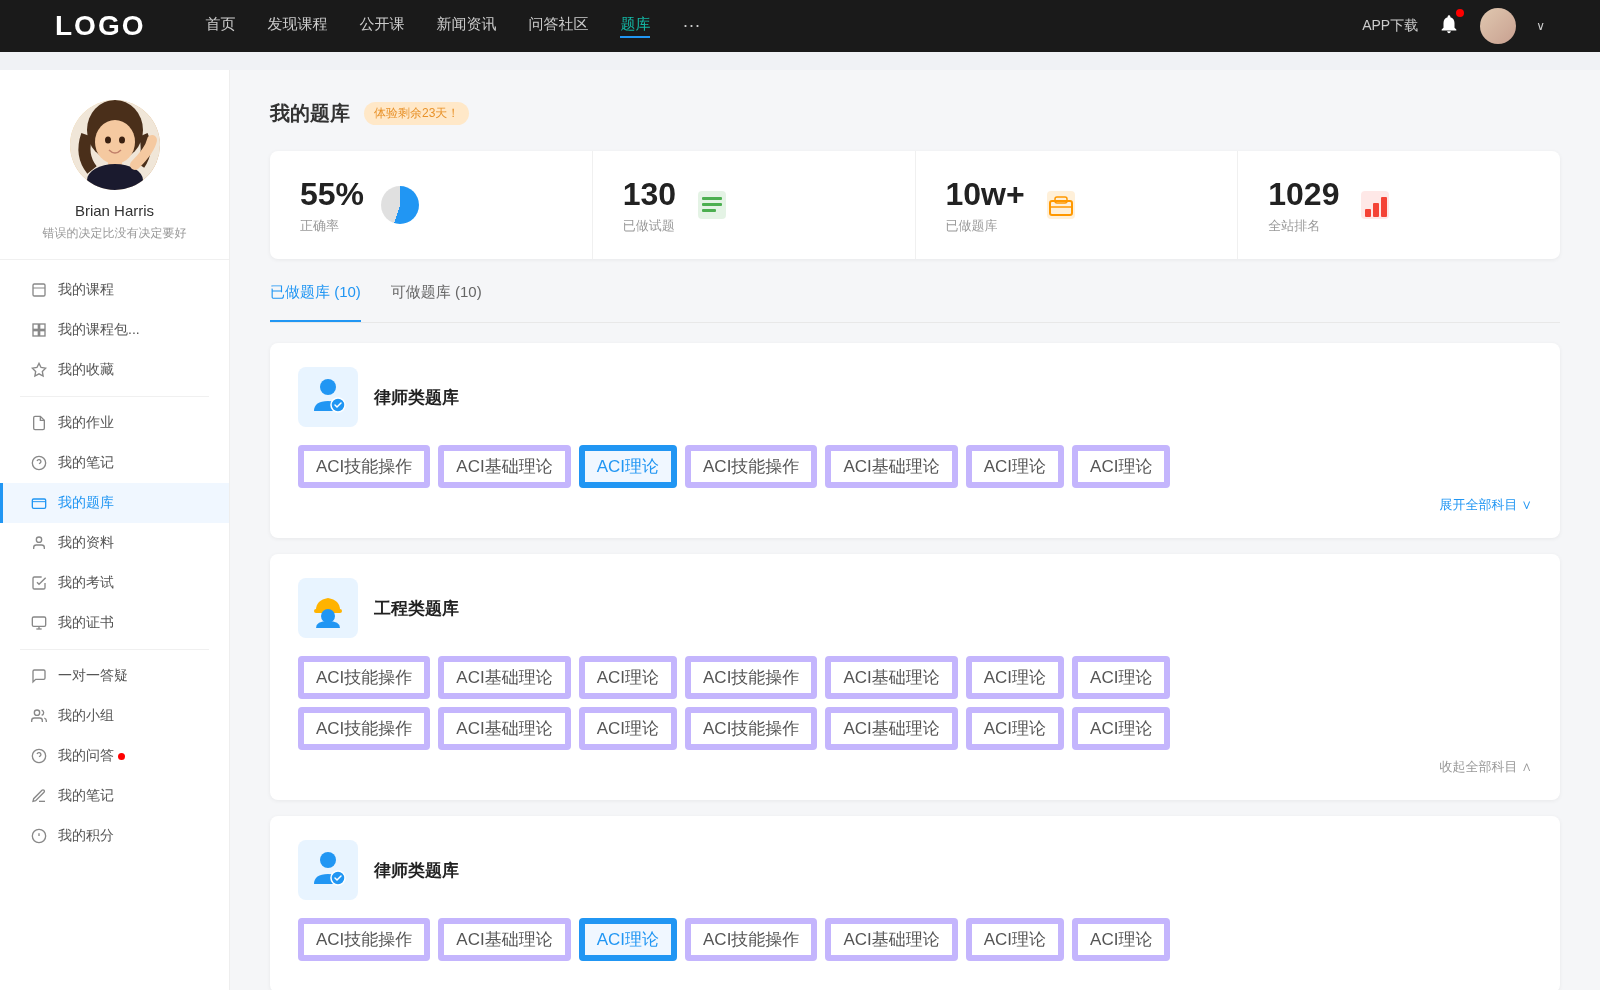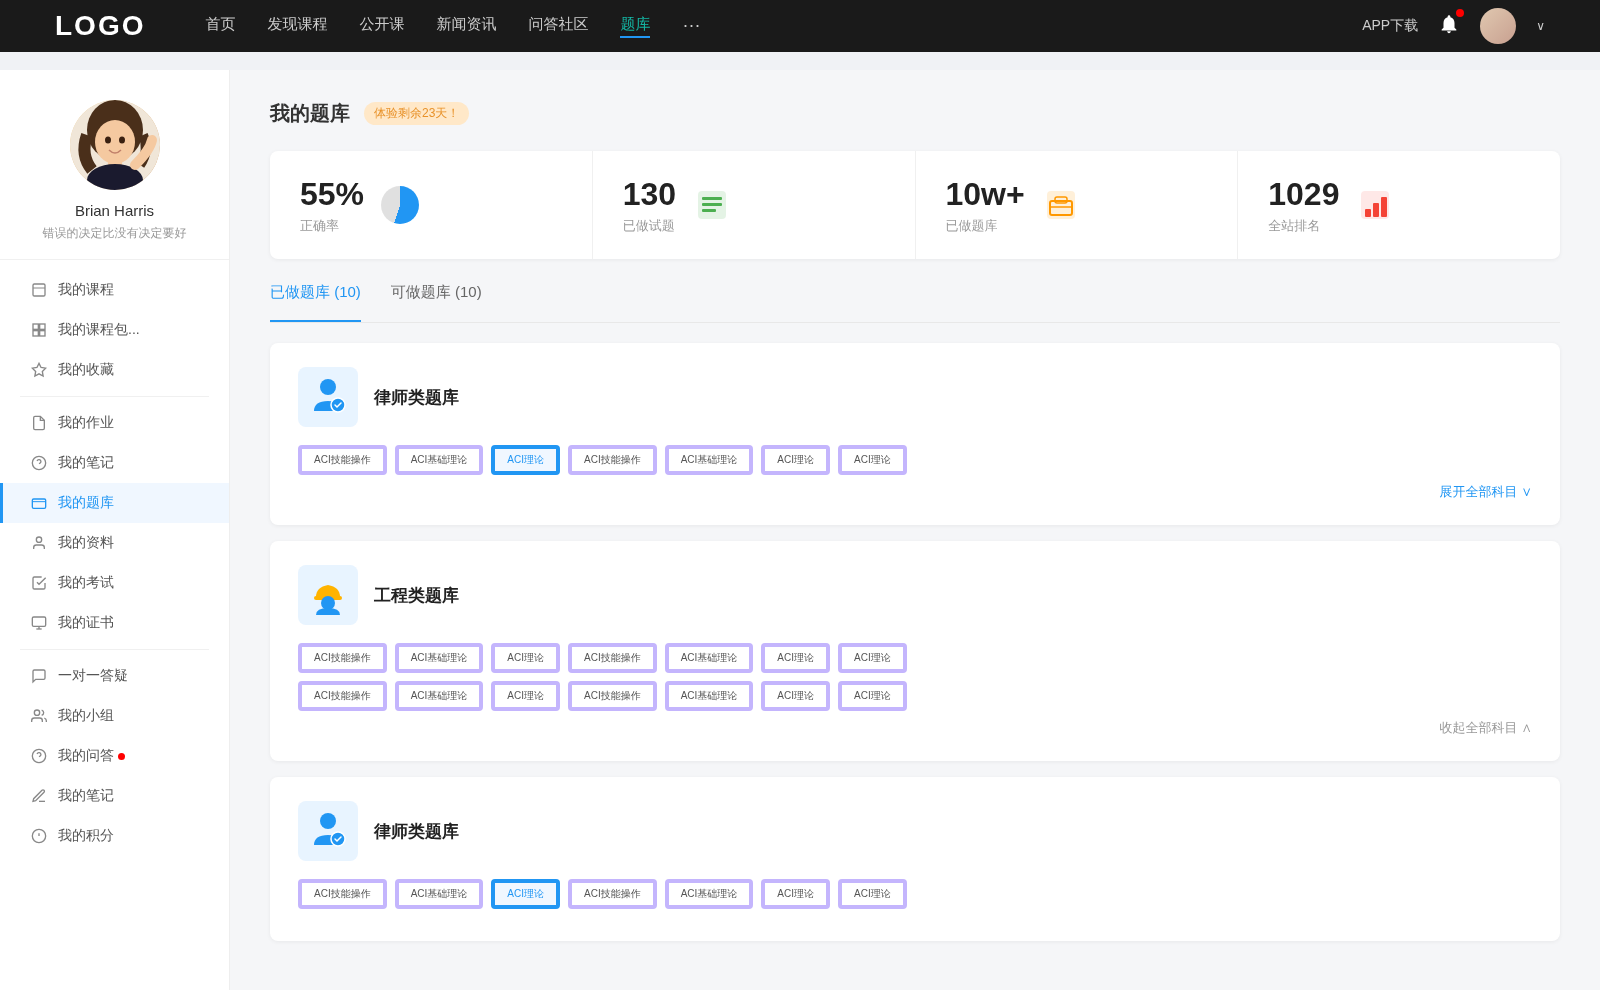--- a/index.html
+++ b/index.html
@@ -283,24 +283,24 @@
       font-weight: 600;
       color: #222;
     }
     .tags-row {
       display: flex;
       flex-wrap: wrap;
       gap: 8px;
       margin-bottom: 8px;
     }
     .tag {
-      border: 4px solid #c4b5fd;
+      border: 6px solid #c4b5fd;
       border-radius: 4px;
       padding: 4px 12px;
-      font-size: 10px;
+      font-size: 17px;
       color: #555;
       cursor: pointer;
     }
     .tag.active {
       border-color: #2196F3;
       color: #2196F3;
       background: #f0f7ff;
     }
     .expand-link {
       text-align: right;

